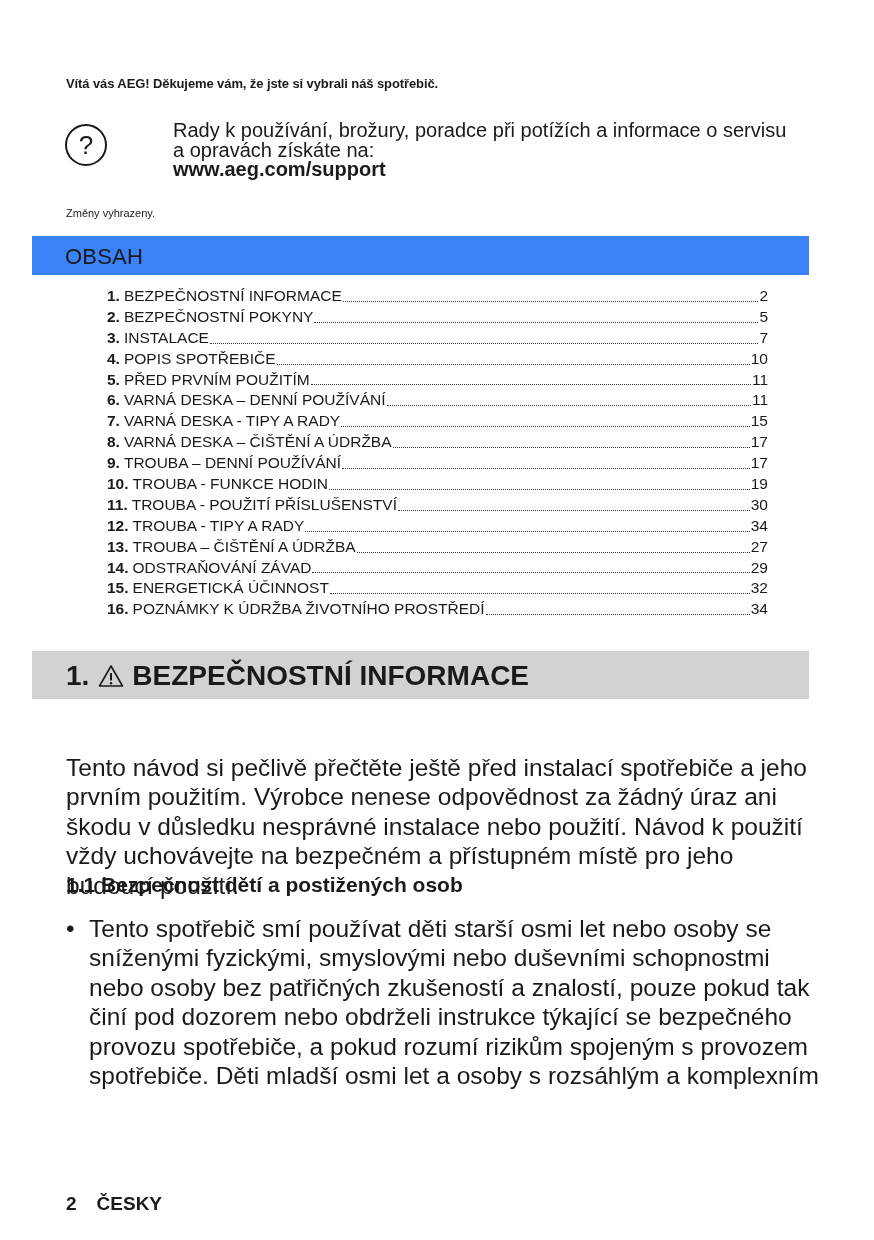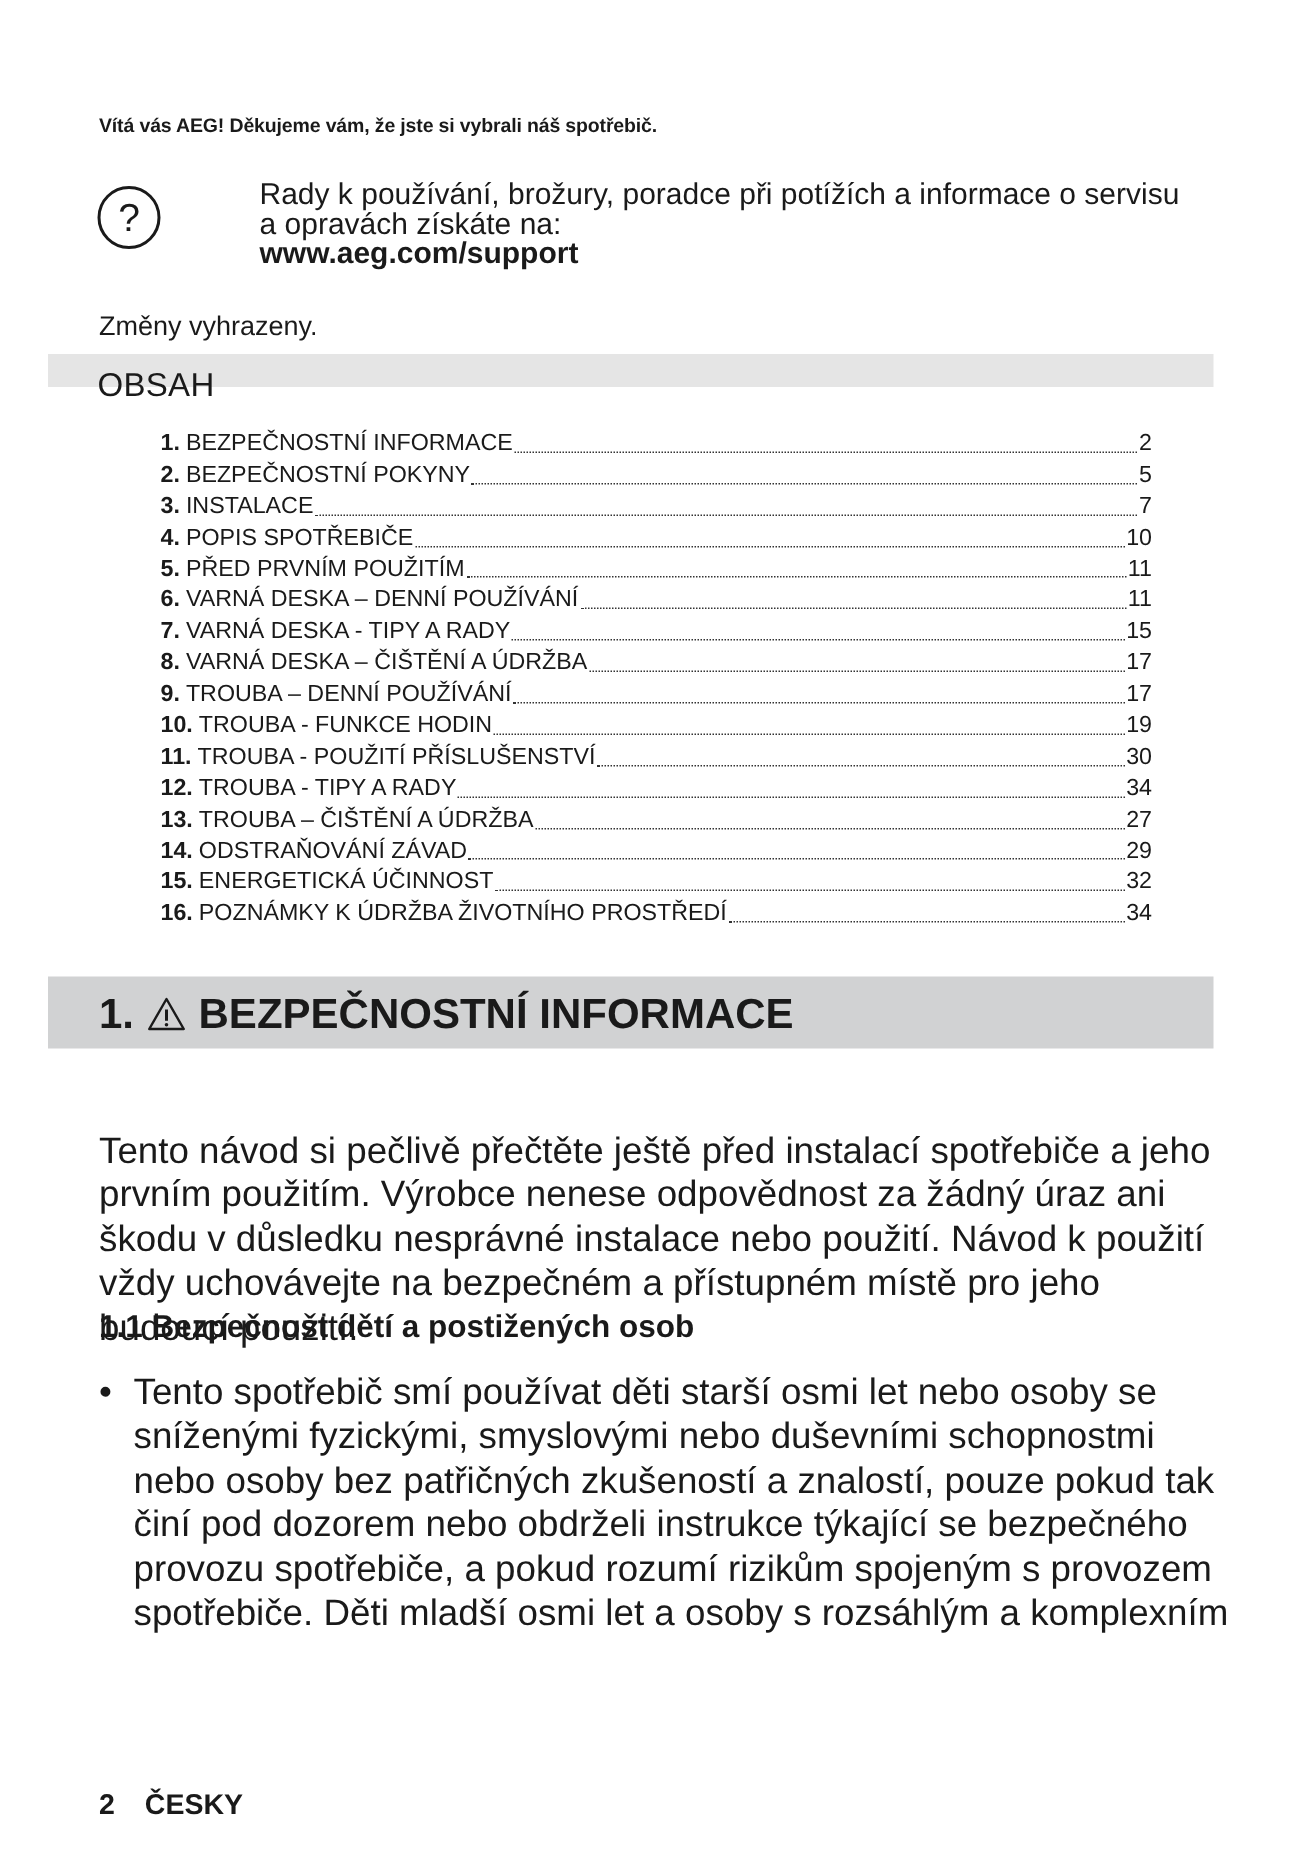--- a/index.html
+++ b/index.html
@@ -15,25 +15,25 @@
     position: absolute; left: 65px; top: 124px; width: 42px; height: 42px;
     border: 2.4px solid #1a1a1a; border-radius: 50%; box-sizing: border-box;
     display: flex; align-items: center; justify-content: center;
     font-size: 26px; font-weight: normal; line-height: 1;
   }
   .help-text {
     position: absolute; left: 173px; top: 121px; width: 620px;
     font-size: 20px; line-height: 19.5px;
   }
   .help-text .url { font-weight: bold; display: block; }
-  .changes { position: absolute; left: 66px; top: 207px; font-size: 18px; }
+  .changes { position: absolute; left: 66px; top: 207px; font-size: 11px; }
 
   .obsah-bar {
-    position: absolute; left: 32px; top: 236px; width: 777px; height: 22px;
-    background: #e5e5e5;
+    position: absolute; left: 32px; top: 236px; width: 777px; height: 39px;
+    background: #3b82f6;
   }
   .obsah-bar span {
     position: absolute; left: 33px; top: 8px; font-size: 22px; letter-spacing: 0.2px;
   }
 
   .toc { position: absolute; left: 107px; top: 286px; width: 661px; }
   .toc-row {
     display: flex; align-items: baseline; height: 20.9px; font-size: 15.5px;
     line-height: 20.9px; white-space: nowrap; overflow: hidden;
   }

